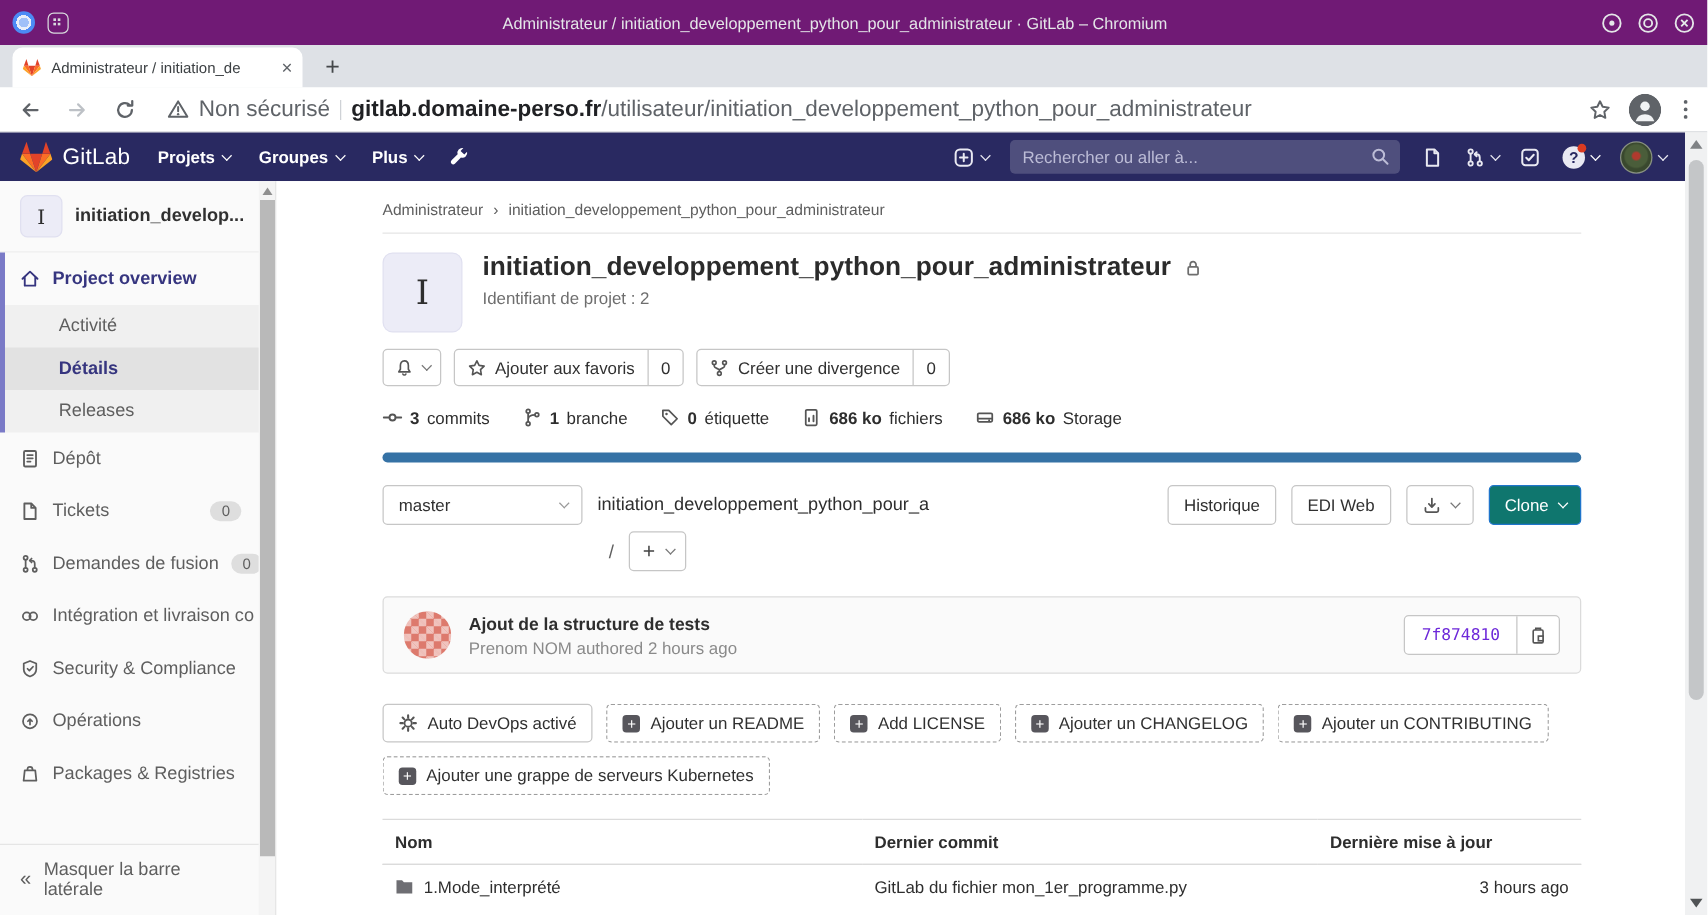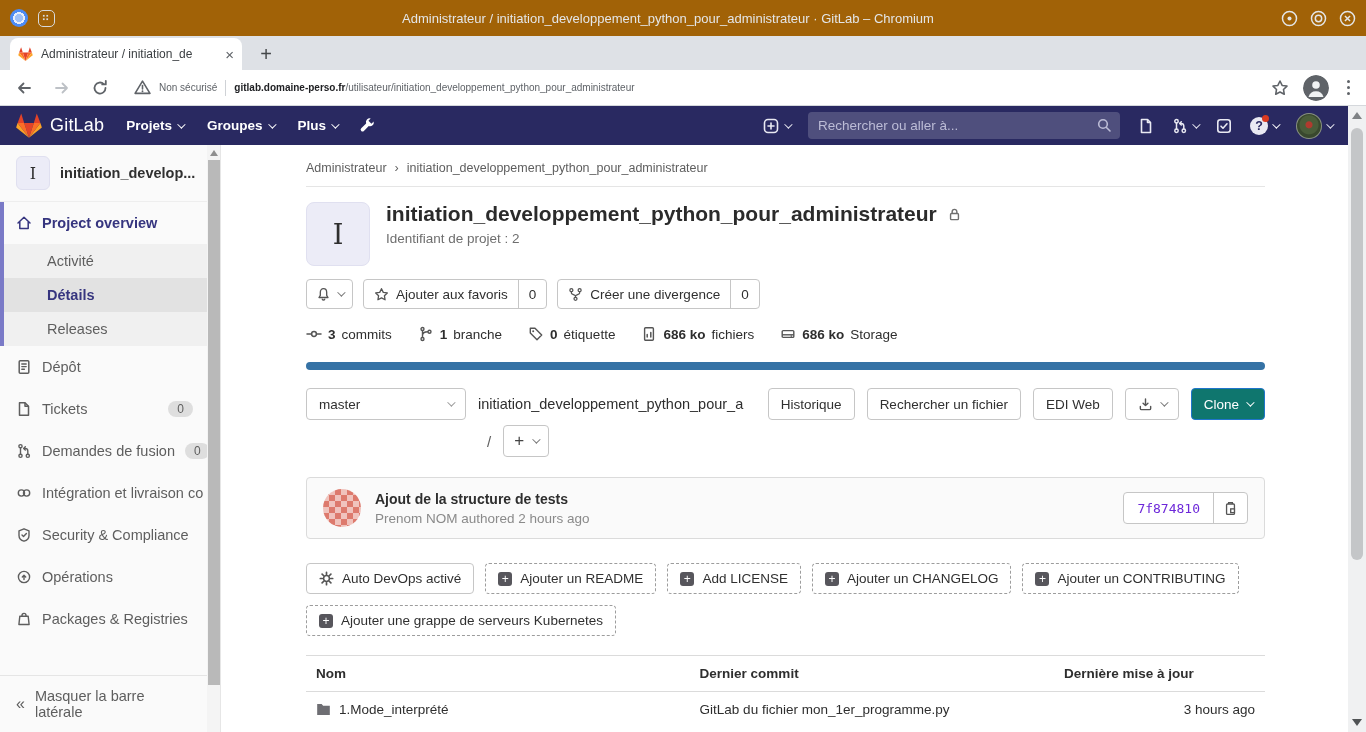--- a/index.html
+++ b/index.html
@@ -1,20 +1,20 @@
 <!DOCTYPE html>
 <html><head>
 <meta charset="utf-8">
 <style>
   * { margin:0; padding:0; box-sizing:border-box; }
   html,body { width:1366px; height:732px; overflow:hidden; font-family:"Liberation Sans", sans-serif; }
   .screen { position:relative; width:1366px; height:732px; background:#fff; }
 
   
-  .titlebar { position:absolute; top:0; left:0; width:1366px; height:36px; background:#a16207;
+  .titlebar { position:absolute; top:0; left:0; width:1366px; height:36px; background:#701a75;
     display:flex; align-items:center; padding:6px 10px; }
   .tb-left { display:flex; align-items:center; gap:10px; }
   .chromium-ball { width:18px; height:18px; border-radius:50%;
     background:radial-gradient(circle at 50% 50%, #9fc0f8 0 4px, #e8eef9 4px 6px, #4c8bf5 6px); }
   .grid-ico { width:17px; height:17px; border:1.6px solid #d8dadd; border-radius:5px; position:relative; }
   .grid-ico::before { content:""; position:absolute; left:3px; top:3px; width:7px; height:7px;
     background:radial-gradient(circle, #d8dadd 1.1px, transparent 1.2px) 0 0/3.5px 3.5px; }
   .tb-title { flex:1; text-align:center; color:#e4e6e8; font-size:13px; white-space:nowrap; overflow:hidden; }
   .tb-controls { display:flex; align-items:center; gap:12px; }
   .tb-controls svg { display:block; }
@@ -25,21 +25,21 @@
     display:flex; align-items:center; gap:8px; padding:0 8px; }
   .tab-title { flex:1; font-size:12px; color:#3c4043; white-space:nowrap; overflow:hidden; }
   .tab-close { font-size:15px; color:#5f6368; line-height:1; cursor:default; }
   .newtab { width:28px; height:28px; margin:0 0 2px 10px; display:flex; align-items:center; justify-content:center;
     font-size:20px; color:#44474a; border-radius:50%; }
 
   
   .addrbar { position:absolute; top:70px; left:0; width:1366px; height:36px; background:#fff;
     border-bottom:1px solid #d5d8dc; display:flex; align-items:center; padding:0 12px; gap:14px; }
   .nav-ico { display:flex; align-items:center; justify-content:center; width:24px; height:24px; }
-  .omnibox { flex:1; display:flex; align-items:center; gap:8px; font-size:10px; padding-left:8px; overflow:hidden; white-space:nowrap; }
+  .omnibox { flex:1; display:flex; align-items:center; gap:8px; font-size:18px; padding-left:8px; overflow:hidden; white-space:nowrap; }
   .sec-label { color:#5f6368; }
   .omni-div { width:1px; height:16px; background:#cfd2d6; }
   .url-domain { color:#202124; font-weight:700; }
   .url-path { color:#5f6368; }
   .addr-right { display:flex; align-items:center; gap:14px; }
   .profile-ball { width:26px; height:26px; border-radius:50%; overflow:hidden; }
   .dots { display:flex; flex-direction:column; gap:2.5px; padding:0 4px; }
   .dots i { width:3.2px; height:3.2px; border-radius:50%; background:#5f6368; }
 
   
@@ -544,21 +544,20 @@
 
       <div class="lang-bar"></div>
 
       <div class="tree-toolbar">
         <span class="branch-select">
           <span>master</span>
             <i class="chev"></i>
         </span>
         <span class="tree-path">initiation_developpement_python_pour_a</span>
         <span class="btn btn32">Historique</span>
-        <span class="btn btn32">Rechercher un fichier</span>
         <span class="btn btn32">EDI Web</span>
         <span class="btn btn32">
           <svg class="ic" width="15" height="15" viewBox="0 0 16 16">
               <path d="M8 2 v7 M5.4 6.6 L8 9.2 L10.6 6.6" fill="none" stroke="#555" stroke-width="1.5" stroke-linecap="round" stroke-linejoin="round"></path>
               <path d="M2.5 10 v2.2 a1.3 1.3 0 0 0 1.3 1.3 h8.4 a1.3 1.3 0 0 0 1.3-1.3 V10" fill="none" stroke="#555" stroke-width="1.5" stroke-linecap="round"></path>
             </svg>
           <i class="chev" style="color:#777"></i>
         </span>
         <span class="btn btn32 btn-primary">
           <span>Clone</span>

